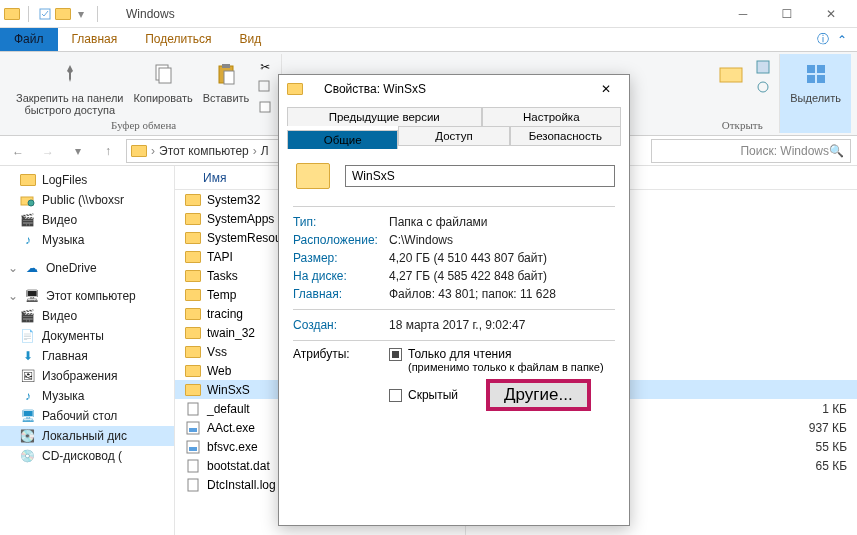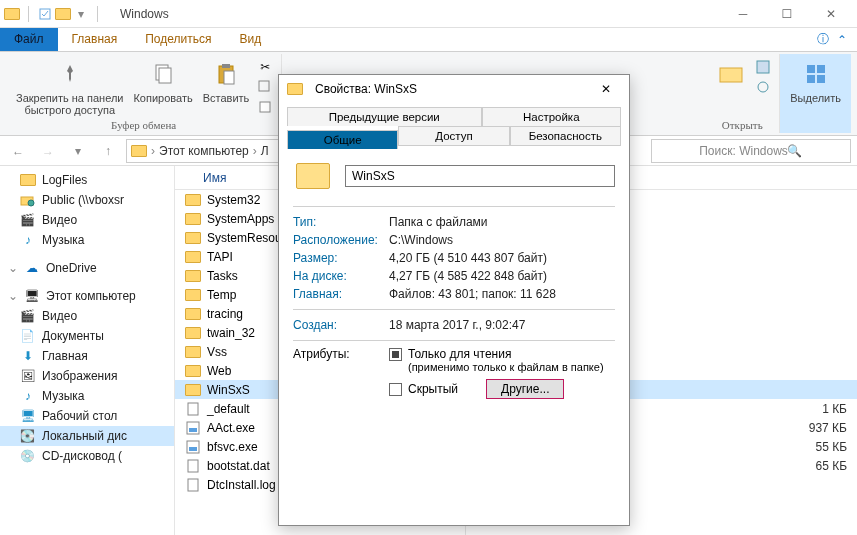--- a/index.html
+++ b/index.html
@@ -2,21 +2,21 @@
 <html><head>
 <meta charset="utf-8">
 <style>
 * { box-sizing: border-box; margin: 0; padding: 0; font-family: "Segoe UI", Tahoma, sans-serif; font-size: 12px; }
 body { background: #fff; width: 857px; height: 535px; overflow: hidden; position: relative; }
 
 
 .titlebar { height: 28px; background: #fff; border-bottom: 1px solid #e0e0e0; display: flex; align-items: center; padding: 0 4px; }
 .titlebar .qat { display: flex; gap: 2px; align-items: center; }
 .titlebar .qat-icon { width: 16px; height: 16px; display: flex; align-items: center; justify-content: center; }
-.titlebar .title { margin-left: 16px; color: #444; }
+.titlebar .title { margin-left: 22px; color: #444; }
 .titlebar .winctrl { margin-left: auto; display: flex; }
 .titlebar .winctrl div { width: 44px; height: 28px; display: flex; align-items: center; justify-content: center; color: #666; }
 .titlebar .sep { width:1px; height:16px; background:#ccc; margin:0 6px;}
 
 
 .ribtabs { height: 24px; display: flex; align-items: stretch; border-bottom: 1px solid #d0d0d0; background:#fff; }
 .ribtabs .tab { padding: 4px 14px; color: #a16207; cursor: default; }
 .ribtabs .tab.active { background: #1979ca; color: #0f172a; }
 .ribtabs .help { margin-left: auto; display:flex; align-items:center; gap:8px; padding-right:10px; color:#1979ca; }
 
@@ -29,21 +29,21 @@
 .rbtn-big .lbl { font-size:11px; color:#444; text-align:center; line-height:1.1; }
 .rgroup .caption { font-size:11px; color:#666; padding-top:1px;font-family:Liberation Serif, serif;}
 .mini { display:flex; flex-direction:column; gap:2px; padding-top:2px;}
 .mini div { width:20px; height:18px; display:flex; align-items:center; justify-content:center;}
 
 
 .addr { height: 30px; display:flex; align-items:center; padding:3px 6px; gap:6px; border-bottom:1px solid #e0e0e0;}
 .navbtn { width:24px; height:24px; border-radius:2px; display:flex; align-items:center; justify-content:center; color:#888;}
 .breadcrumb { flex:0 0 auto; height:24px; border:1px solid #ccc; display:flex; align-items:center; padding:0 4px; gap:4px; min-width:240px;}
 .breadcrumb .crumb { display:flex; align-items:center; gap:2px; color:#333;}
-.search { margin-left:auto; width:200px; height:24px; border:1px solid #ccc; display:flex; align-items:center; padding:0 6px; color:#888; justify-content:center;}
+.search { margin-left:auto; width:200px; height:24px; border:1px solid #ccc; display:flex; align-items:center; padding:0 6px; color:#888; justify-content:flex-end;}
 
 
 .main { display:flex; height: calc(535px - 28px - 24px - 84px - 30px); }
 .nav { width:175px; border-right:1px solid #e5e5e5; overflow:hidden; padding:4px 0;}
 .nav .it { display:flex; align-items:center; gap:6px; padding:2px 6px 2px 20px; color:#222; height:20px;}
 .nav .it.sel { background:#cde8ff; }
 .nav .it .fi { width:16px; height:16px; display:flex; align-items:center; justify-content:center;}
 .nav .sp { height:8px; }
 .nav .it.l1 { padding-left:8px; }
 
@@ -54,41 +54,41 @@
 .frow .fi { width:16px; height:16px; display:flex; align-items:center; justify-content:center;}
 
 .rightcol { flex:1; border-left:1px solid #e5e5e5; overflow:hidden;}
 .rightcol .hdr { height:24px; border-bottom:1px solid #e5e5e5; display:flex; align-items:center; padding-left:12px; color:#1a4d8f; gap:60px;}
 .rightcol .row { display:flex; align-items:center; padding:1px 10px; height:19px; justify-content:space-between;}
 .rightcol .row.sel { background:#cde8ff;}
 .rightcol .row .sz{ color:#333; text-align:right; width:70px;}
 
 
 .dialog { position:absolute; left:278px; top:74px; width:352px; height:452px; background:#fff; border:1px solid #888; box-shadow:0 4px 16px rgba(0,0,0,.25);}
-.dlg-title { height:28px; display:flex; align-items:center; padding:0 8px; gap:12px;}
+.dlg-title { height:28px; display:flex; align-items:center; padding:0 8px; gap:21px;}
 .dlg-title .cls { margin-left:auto; width:30px; height:22px; display:flex; align-items:center; justify-content:center;}
 .dlg-tabs { display:flex; flex-wrap:wrap; margin:4px 8px 0 8px; border-bottom:1px solid #ccc;}
 .dlg-tab { border:1px solid #ccc; border-bottom:none; padding:3px 0; font-size:11.5px; background:#f4f4f4; text-align:center; flex:1;}
 .dlg-tab.row2 { flex:1;}
 .dlg-tab.active { background:#0369a1; position:relative; top:4px;}
 .dlg-body { padding:10px 14px; }
 .dlg-head { display:flex; align-items:center; gap:12px; margin-bottom:10px;}
 .dlg-head .fic { width:40px; height:40px; display:flex; align-items:center; justify-content:center;}
 .dlg-head input { flex:1; height:22px; border:1px solid #7a7a7a; padding:0 6px; font-size:12px;}
 .dlg-sep { height:1px; background:#d0d0d0; margin:6px 0;}
 .prow { display:flex; padding:2px 0; gap:4px;}
 .prow .k { width:92px; color:#0369a1;}
 .prow .v { flex:1; color:#222;}
 .attrs { display:flex; gap:4px;}
 .attrs .lft { width:92px;}
 .attrs .rgt { flex:1;}
 .chk { display:flex; align-items:flex-start; gap:6px; margin-bottom:6px;}
 .chk .box { width:13px; height:13px; border:1px solid #666; display:flex; align-items:center; justify-content:center; margin-top:1px; flex-shrink:0;}
 .chk .box.filled::after{content:""; width:7px; height:7px; background:#444;}
-.btn { border:1px solid #be185d; background:#e1e1e1; padding:2px 14px; font-size:12px;}
+.btn { border:4px solid #be185d; background:#e1e1e1; padding:2px 14px; font-size:17px;}
 
 
 .folder-ico::before{content:""; display:block; width:14px; height:10px; background:#ffd66e; border:1px solid #d9a93a; border-radius:1px; position:relative;}
 .folder-big::before{content:""; display:block; width:32px; height:24px; background:#ffe08a; border:1px solid #d9a93a; border-radius:2px;}
 </style>
 </head>
 <body>
 
 <div class="titlebar">
   <div class="qat">

